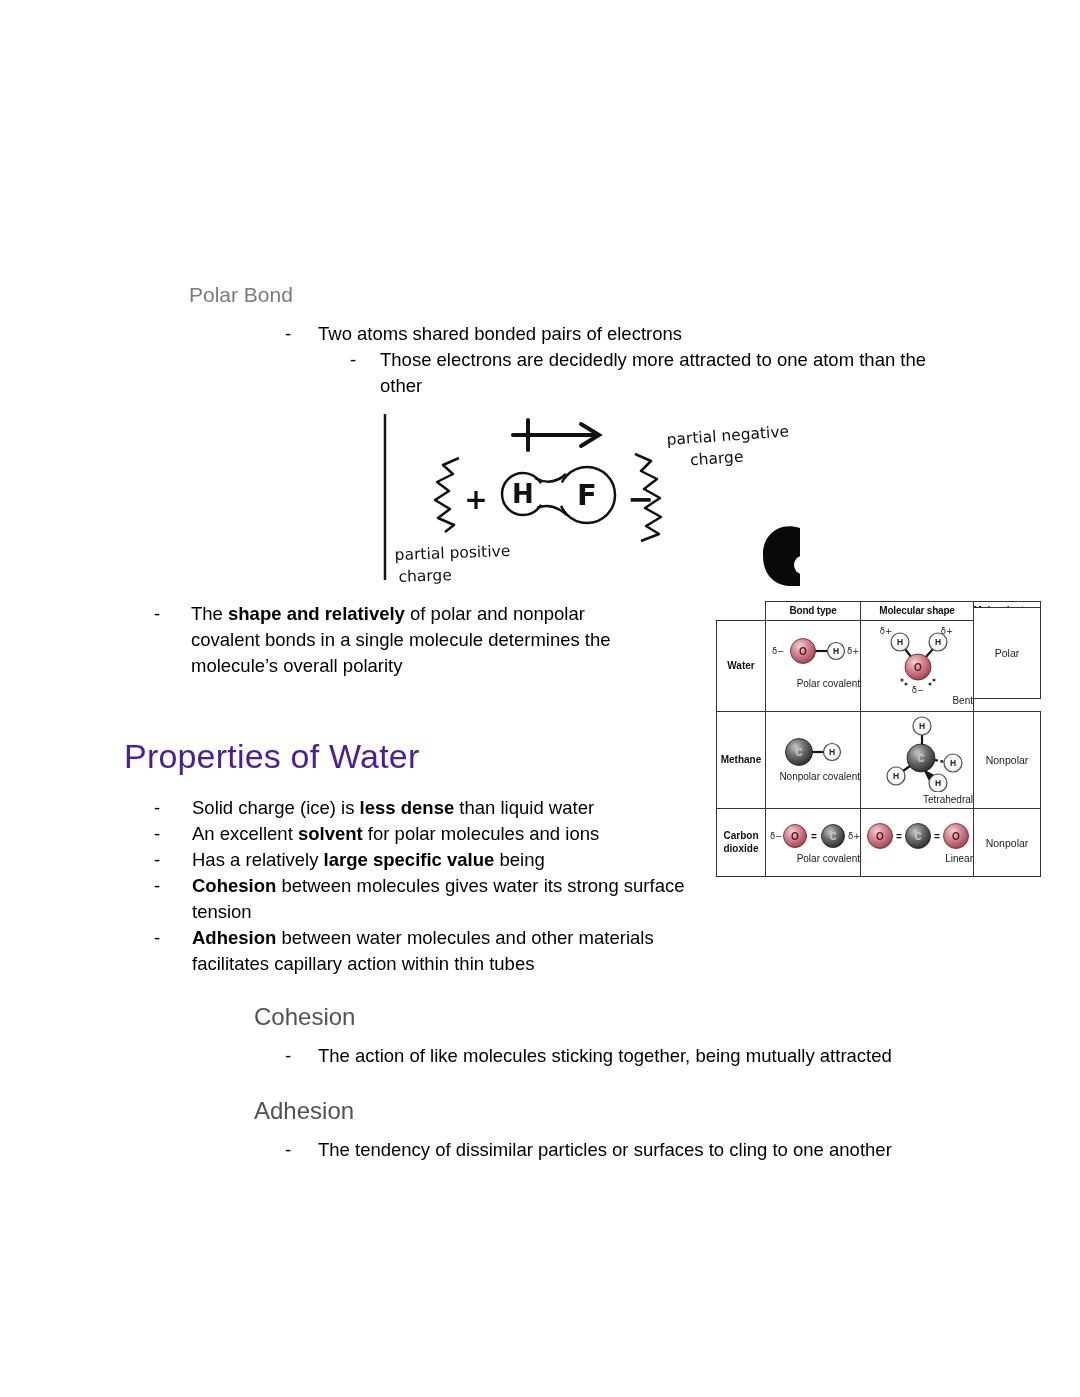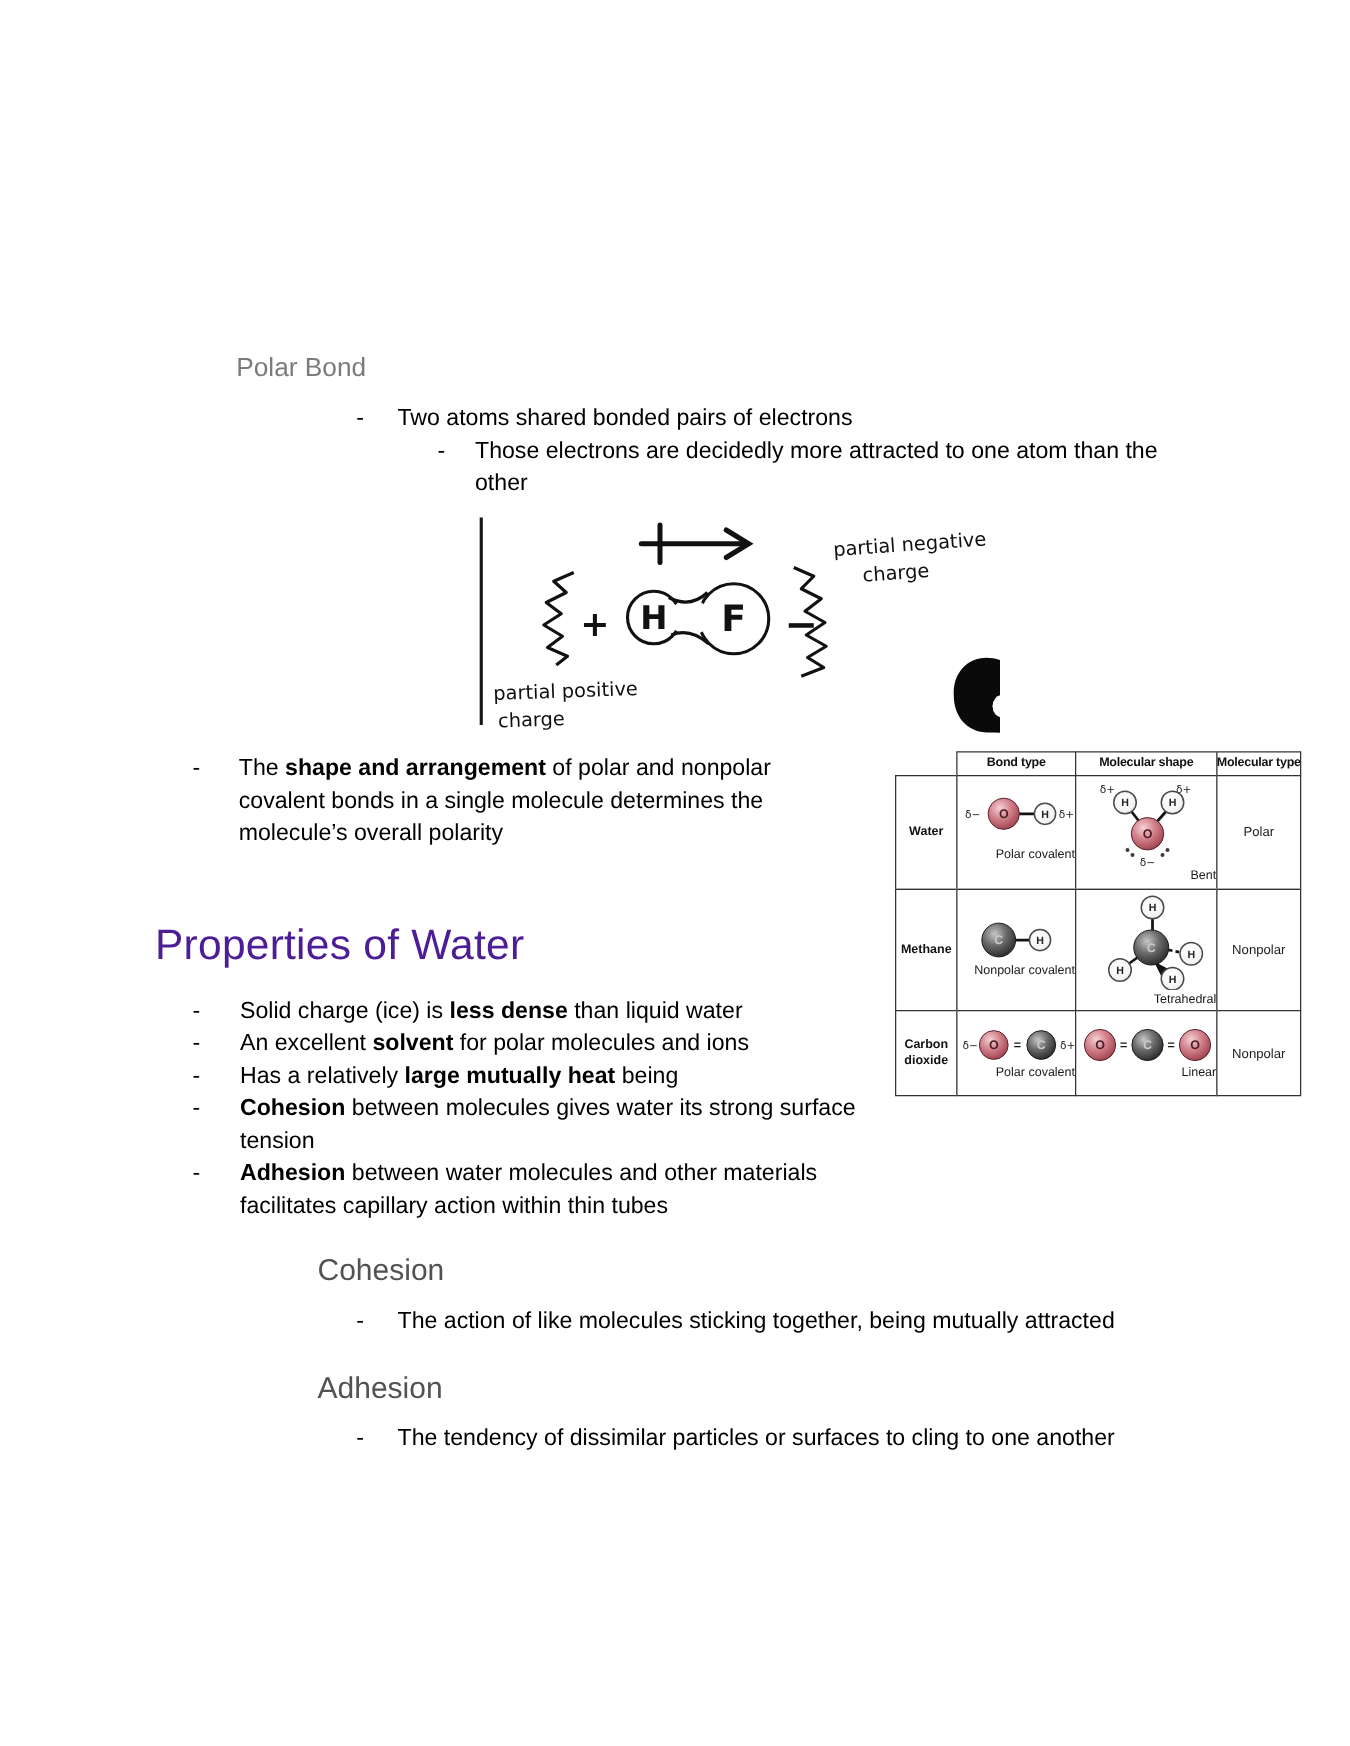--- a/index.html
+++ b/index.html
@@ -113,21 +113,21 @@
       <g>
         <path d="M417,120 C396,113 379,127 380,148 C380,165 390,177 406,178 L417,178 Z" fill="#0a0a0a"></path>
         <ellipse cx="419" cy="157" rx="8" ry="9" fill="#ffffff"></ellipse>
         <path d="M412,166 L417,178 L404,177 Z" fill="#0a0a0a"></path>
       </g>
     </svg>
   </div>
 
   <div class="li" style="left:154px;top:601px">
     <span class="dash" style="flex:0 0 37px">-</span>
-    <div class="txt" style="width:458px"><span>The </span><span class="b">shape and arrangement</span><span> of polar and nonpolar covalent bonds in a single molecule determines the molecule’s overall polarity</span></div>
+    <div class="txt" style="width:458px"><span>The </span><span class="b">shape and relatively</span><span> of polar and nonpolar covalent bonds in a single molecule determines the molecule’s overall polarity</span></div>
   </div>
 
   <div class="mol-table">
 
     <div class="cell hdr" style="left:49px;top:0;width:96px;height:20px">Bond type</div>
     <div class="cell hdr" style="left:144px;top:0;width:114px;height:20px">Molecular shape</div>
     <div class="cell hdr" style="left:257px;top:0;width:68px;height:20px">Molecular type</div>
 
     <div class="cell lbl" style="left:0;top:19px;width:50px;height:92px">Water</div>
     <div class="cell lbl" style="left:0;top:110px;width:50px;height:98px">Methane</div>
@@ -162,21 +162,21 @@
           <circle cx="41" cy="59" r="1.6"></circle>
             <circle cx="45" cy="63" r="1.6"></circle>
           <circle cx="73" cy="59" r="1.6"></circle>
             <circle cx="69" cy="63" r="1.6"></circle>
         </g>
         <text x="57" y="72" class="delta" text-anchor="middle">δ−</text>
       </svg>
       <div class="cap" style="top:74px">Bent</div>
     </div>
 
-    <div class="cell typ" style="left:257px;top:19px;width:68px;height:92px">Polar</div>
+    <div class="cell typ" style="left:257px;top:6px;width:68px;height:92px">Polar</div>
 
     <div class="cell" style="left:49px;top:110px;width:96px;height:98px">
       <svg width="94" height="58" viewBox="0 0 94 58">
         <line x1="46" y1="40" x2="59" y2="40" class="bond"></line>
         <circle cx="33" cy="40" r="13.5" fill="url(#gC)" stroke="#1c1c1c" stroke-width="0.8"></circle>
         <text x="33" y="43.5" class="aC">C</text>
         <circle cx="66" cy="40" r="8.5" fill="url(#gH)" stroke="#4a4a4a" stroke-width="1.2"></circle>
         <text x="66" y="43" class="aH">H</text>
       </svg>
       <div class="cap" style="top:59px">Nonpolar covalent</div>
@@ -240,21 +240,21 @@
     <div class="li g3">
       <span class="dash">-</span>
       <div class="txt"><span>Solid charge (ice) is </span><span class="b">less dense</span><span> than liquid water</span></div>
     </div>
     <div class="li g3">
       <span class="dash">-</span>
       <div class="txt"><span>An excellent </span><span class="b">solvent</span><span> for polar molecules and ions</span></div>
     </div>
     <div class="li g3">
       <span class="dash">-</span>
-      <div class="txt"><span>Has a relatively </span><span class="b">large mutually heat</span><span> being</span></div>
+      <div class="txt"><span>Has a relatively </span><span class="b">large specific value</span><span> being</span></div>
     </div>
     <div class="li g3">
       <span class="dash">-</span>
       <div class="txt"><span></span><span class="b">Cohesion</span><span> between molecules gives water its strong surface tension</span></div>
     </div>
     <div class="li g3">
       <span class="dash">-</span>
       <div class="txt"><span></span><span class="b">Adhesion</span><span> between water molecules and other materials facilitates capillary action within thin tubes</span></div>
     </div>
   </div>

